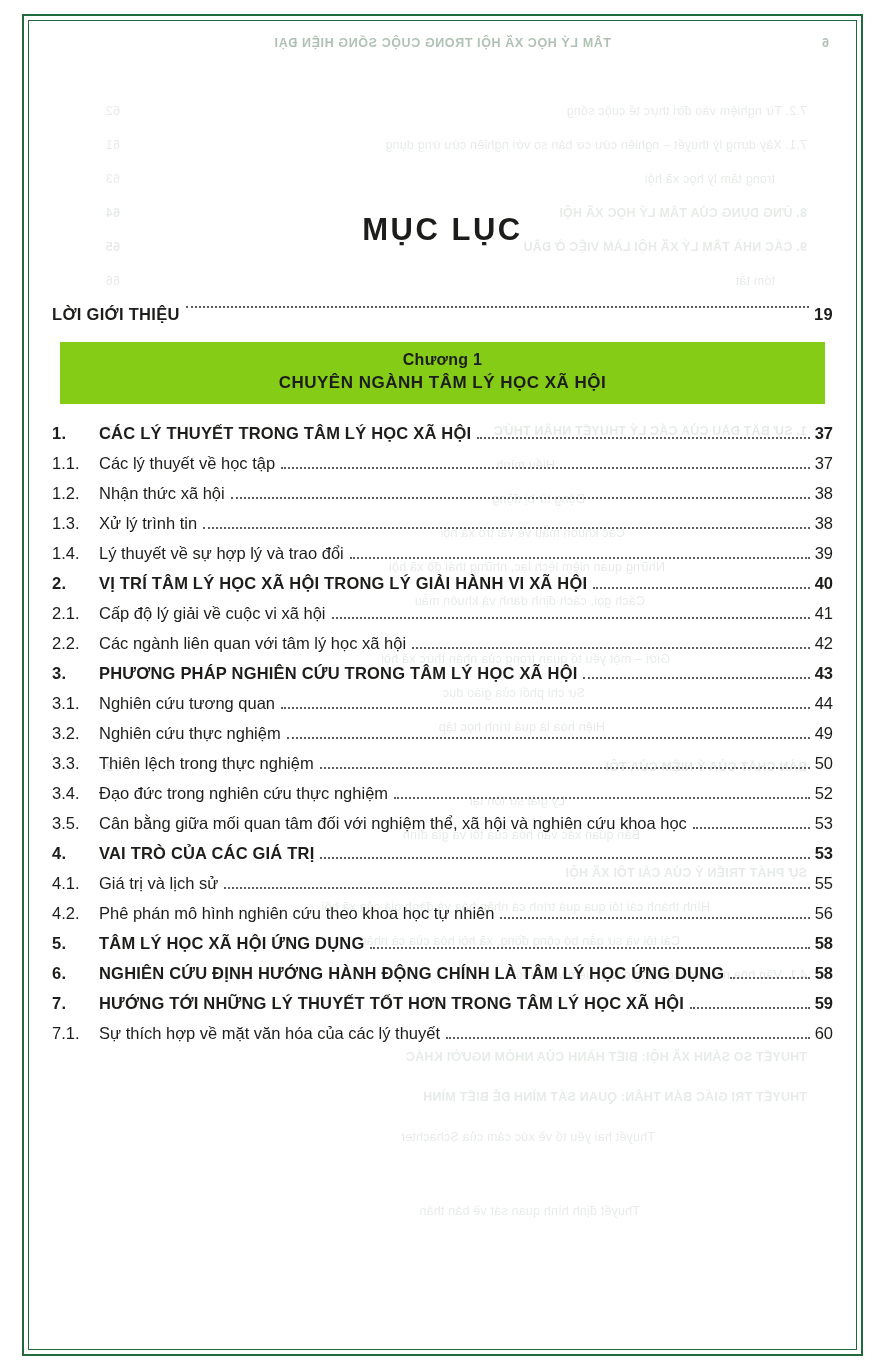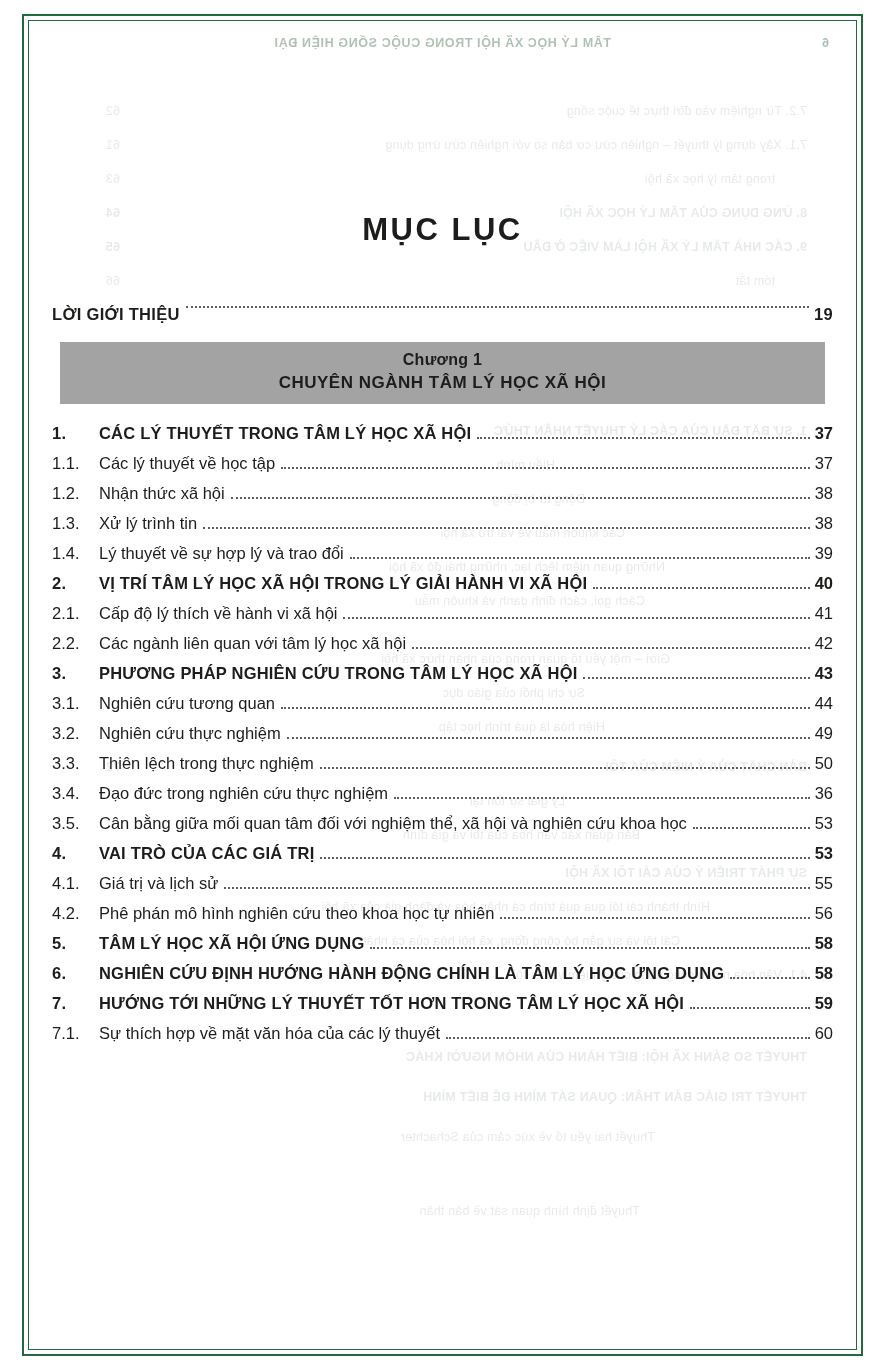--- a/index.html
+++ b/index.html
@@ -127,21 +127,21 @@
     flex: 1 1 auto;
     border-bottom: 2px dotted #5d5d5d;
     margin: 0 5px 5px 6px;
     height: 1px;
     min-width: 10px;
   }
   .pg { white-space: nowrap; font-variant-numeric: tabular-nums; }
 
   
   .chapter-banner {
-    background: #a3a3a3;
+    background: #84cc16;
     margin: 18px 8px 16px 8px;
     padding: 9px 0 11px 0;
     text-align: center;
   }
   .chapter-banner .ch-num {
     font-size: 16px;
     font-weight: bold;
     letter-spacing: .3px;
     margin-bottom: 4px;
   }
@@ -278,21 +278,21 @@
           <span class="pg">39</span>
         </div>
         <div class="entry level1">
           <span class="num">2.</span>
           <span class="txt">VỊ TRÍ TÂM LÝ HỌC XÃ HỘI TRONG LÝ GIẢI HÀNH VI XÃ HỘI</span>
           <span class="dots"></span>
           <span class="pg">40</span>
         </div>
         <div class="entry level2">
           <span class="num">2.1.</span>
-          <span class="txt">Cấp độ lý thích về hành vi xã hội</span>
+          <span class="txt">Cấp độ lý giải về cuộc vi xã hội</span>
           <span class="dots"></span>
           <span class="pg">41</span>
         </div>
         <div class="entry level2">
           <span class="num">2.2.</span>
           <span class="txt">Các ngành liên quan với tâm lý học xã hội</span>
           <span class="dots"></span>
           <span class="pg">42</span>
         </div>
         <div class="entry level1">
@@ -316,21 +316,21 @@
         <div class="entry level2">
           <span class="num">3.3.</span>
           <span class="txt">Thiên lệch trong thực nghiệm</span>
           <span class="dots"></span>
           <span class="pg">50</span>
         </div>
         <div class="entry level2">
           <span class="num">3.4.</span>
           <span class="txt">Đạo đức trong nghiên cứu thực nghiệm</span>
           <span class="dots"></span>
-          <span class="pg">36</span>
+          <span class="pg">52</span>
         </div>
         <div class="entry level2">
           <span class="num">3.5.</span>
           <span class="txt">Cân bằng giữa mối quan tâm đối với nghiệm thể, xã hội và nghiên cứu khoa học</span>
           <span class="dots"></span>
           <span class="pg">53</span>
         </div>
         <div class="entry level1">
           <span class="num">4.</span>
           <span class="txt">VAI TRÒ CỦA CÁC GIÁ TRỊ</span>

